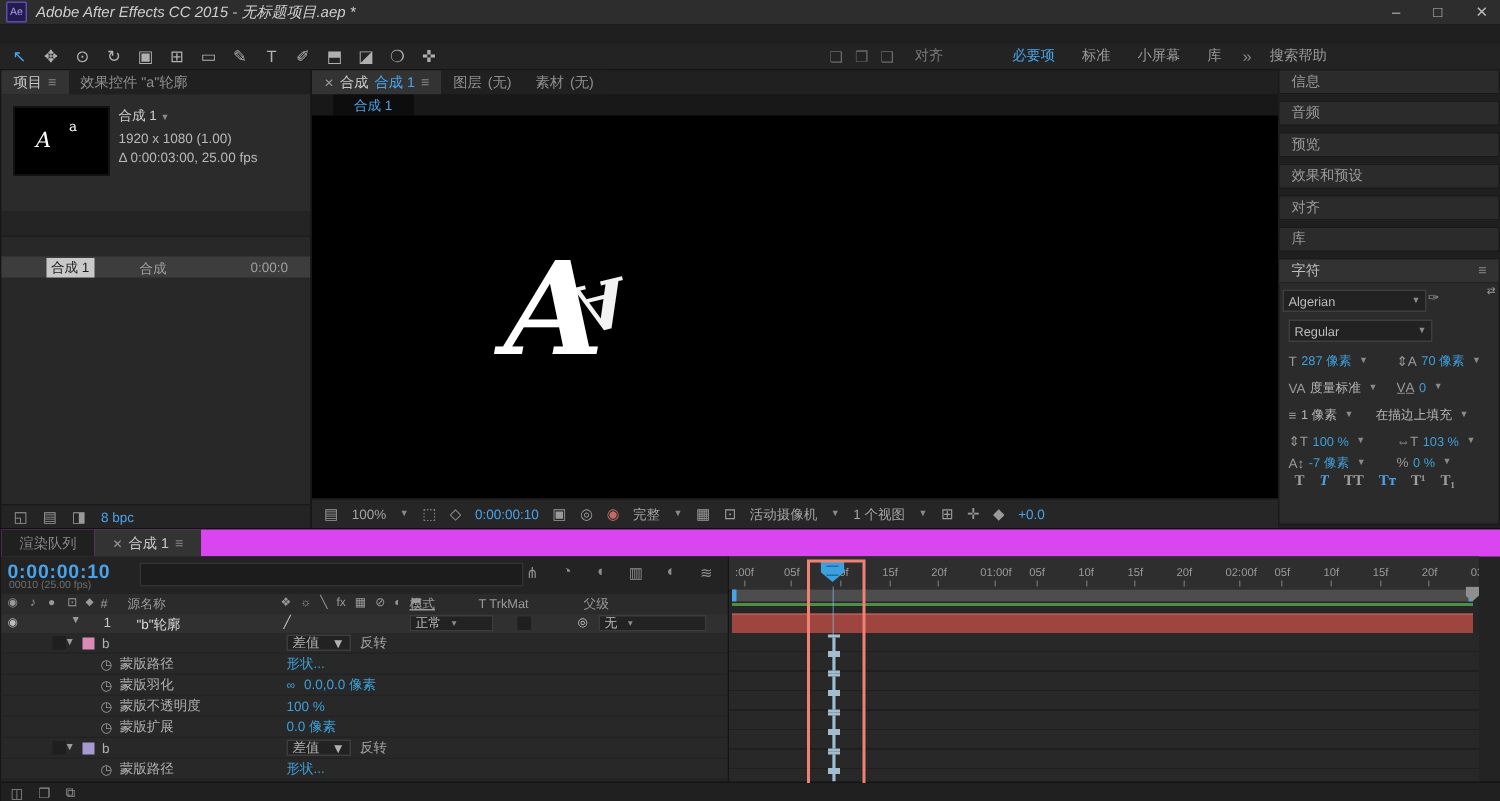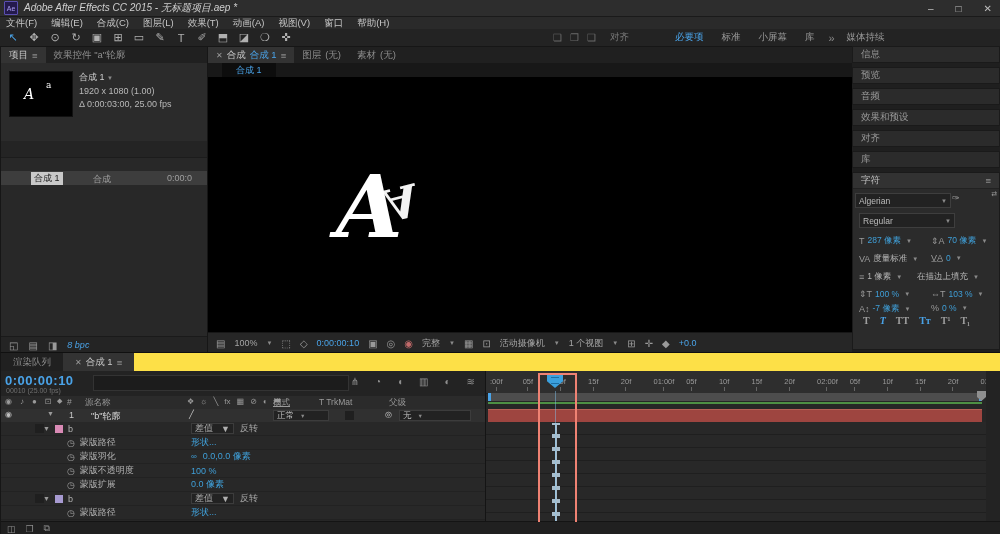--- a/index.html
+++ b/index.html
@@ -44,21 +44,21 @@
   .prow .exp{position:absolute;left:3px;top:2px;font-size:7px;color:#9a9a9a;}
   .prow .fico{position:absolute;left:14px;top:3px;}
   .prow .nm{position:absolute;left:30px;top:1px;padding:0 3px;}
   .prow .ty{position:absolute;left:92px;top:2px;color:#9f9f9f;}
   .prow .dur{position:absolute;left:166px;top:2px;color:#9f9f9f;}
   .prow .badge{position:absolute;right:4px;top:2px;color:#8a8a8a;}
   .prow.active{background:#3d3d3d;}
   .prow.active .nm{background:#c9c9c9;color:#1c1c1c;}
   #proj-footer{position:absolute;left:0;bottom:0;right:0;height:16px;background:#242424;border-top:1px solid #1a1a1a;display:flex;align-items:center;gap:10px;padding-left:8px;font-size:9px;}
   #proj-footer .fi{color:#9a9a9a;font-size:10px;}
-  .bpc{color:#4aa3e8;font-style:italic;}
+  .bpc{color:#4aa3e8;}
   
   #viewer{left:207px;top:46px;width:644px;height:306px;background:#1d1d1d;}
   #viewer .tabbar{border-bottom:1px solid #151515;}
   .blue{color:#4aa3e8 !important;}
   #subtab{position:absolute;left:0;top:16px;right:0;height:14px;background:#181818;display:flex;}
   #subtab .st{background:#0d0d0d;color:#4aa3e8;padding:1px 14px;font-size:9px;margin-left:14px;}
   #viewport{position:absolute;left:0;top:30px;right:0;bottom:20px;background:#000;overflow:hidden;}
   #logo{position:absolute;left:118px;top:82px;width:140px;height:110px;color:#fff;}
   #logo .a1{position:absolute;left:10px;top:0;font-family:"DejaVu Serif",serif;font-weight:bold;font-style:italic;font-size:86px;line-height:95px;}
   #logo .a2{position:absolute;left:58px;top:18px;font-family:"DejaVu Serif",serif;font-weight:bold;font-size:44px;transform:scaleY(-1) rotate(14deg);opacity:.95;}
@@ -81,21 +81,21 @@
   .cfield .vg{color:#b5b5b5;}
   .cfield .arr{font-size:6px;color:#8a8a8a;margin-left:2px;}
   #swatches{position:absolute;left:112px;top:20px;width:30px;height:26px;}
   #swatches .swap{position:absolute;right:-2px;top:-3px;color:#9a9a9a;font-size:7px;}
   #faux{position:absolute;left:10px;top:142px;display:flex;gap:10px;}
   #faux .fb{font-size:10px;color:#9f9f9f;font-family:"Liberation Serif",serif;font-weight:bold;}
   #faux .fb.i{font-style:italic;}
   #faux .fb.active{color:#4aa3e8;}
   
   #timeline{left:0;top:352px;width:1000px;height:182px;background:#232323;border-top:1px solid #101010;}
-  #tl-tabs{position:absolute;left:0;top:0;right:0;height:18px;background:#fde047;display:flex;align-items:stretch;font-size:9.5px;color:#8a8a8a;}
+  #tl-tabs{position:absolute;left:0;top:0;right:0;height:18px;background:#d946ef;display:flex;align-items:stretch;font-size:9.5px;color:#8a8a8a;}
   #tl-tabs .ptab{padding:0 12px;}
   #tl-left{position:absolute;left:0;top:18px;width:484px;bottom:13px;background:#262626;border-right:1px solid #141414;}
   #tl-head{position:absolute;left:0;top:0;right:0;height:25px;background:#232323;border-bottom:1px solid #1a1a1a;}
   #tl-tc{position:absolute;left:4px;top:2px;font-size:13px;font-weight:bold;color:#4aa3e8;letter-spacing:.5px;}
   #tl-tcsub{position:absolute;left:5px;top:16px;font-size:7px;color:#6f6f6f;}
   #tl-search{position:absolute;left:92px;top:4px;width:250px;height:14px;background:#1c1c1c;border:1px solid #333;display:flex;align-items:center;padding-left:4px;}
   #tl-hicons{position:absolute;right:10px;top:5px;display:flex;gap:16px;color:#8f8f8f;font-size:10px;}
   #tl-cols{position:absolute;left:0;top:25px;right:0;height:13px;background:#2b2b2b;border-bottom:1px solid #1b1b1b;font-size:8.5px;color:#9a9a9a;}
   #tl-cols .c{position:absolute;top:1px;}
   #avh{left:4px;display:flex;gap:8px;font-size:8px;}
@@ -149,31 +149,20 @@
   <div id="titlebar">
     <span class="ae-badge">Ae</span>
     <span class="title">Adobe After Effects CC 2015 - 无标题项目.aep *</span>
     <span class="winctl">
       <span>–</span>
       <span>□</span>
       <span>✕</span>
     </span>
   </div>
 
-  <div id="menubar">
-    <span class="mi">文件(F)</span>
-      <span class="mi">编辑(E)</span>
-      <span class="mi">合成(C)</span>
-      <span class="mi">图层(L)</span>
-      <span class="mi">效果(T)</span>
-      <span class="mi">动画(A)</span>
-      <span class="mi">视图(V)</span>
-      <span class="mi">窗口</span>
-      <span class="mi">帮助(H)</span>
-  </div>
 
   <div id="toolbar">
     <div id="tools">
       <span class="tool active"><span>↖</span></span>
         <span class="tool"><span>✥</span></span>
         <span class="tool"><span>⊙</span></span>
         <span class="tool"><span>↻</span></span>
         <span class="tool"><span>▣</span></span>
         <span class="tool"><span>⊞</span></span>
         <span class="tool"><span>▭</span></span>
@@ -197,21 +186,21 @@
     <div id="workspaces">
       <span class="ws active"><span>必要项</span></span>
         <span class="ws"><span>标准</span></span>
         <span class="ws"><span>小屏幕</span></span>
         <span class="ws"><span>库</span></span>
     </div>
     <span class="ovf">»</span>
 
     <span class="searchwrap">
 
-      <span>媒体持续</span>
+      <span>搜索帮助</span>
     </span>
   </div>
 
   <div id="project" class="panel">
     <div class="tabbar">
       <span class="ptab active">
         <span>项目</span>
         <span class="menuic">≡</span>
       </span>
       <span class="ptab">
@@ -382,24 +371,24 @@
         </span>
     </div>
   </div>
 
   <div id="rightcol" class="panel" style="background:#1f1f1f;border:none;">
     <div>
       <div class="rbar">
           <span>信息</span>
         </div>
         <div class="rbar">
+          <span>音频</span>
+        </div>
+        <div class="rbar">
           <span>预览</span>
-        </div>
-        <div class="rbar">
-          <span>音频</span>
         </div>
         <div class="rbar">
           <span>效果和预设</span>
         </div>
         <div class="rbar">
           <span>对齐</span>
         </div>
         <div class="rbar">
           <span>库</span>
         </div>

